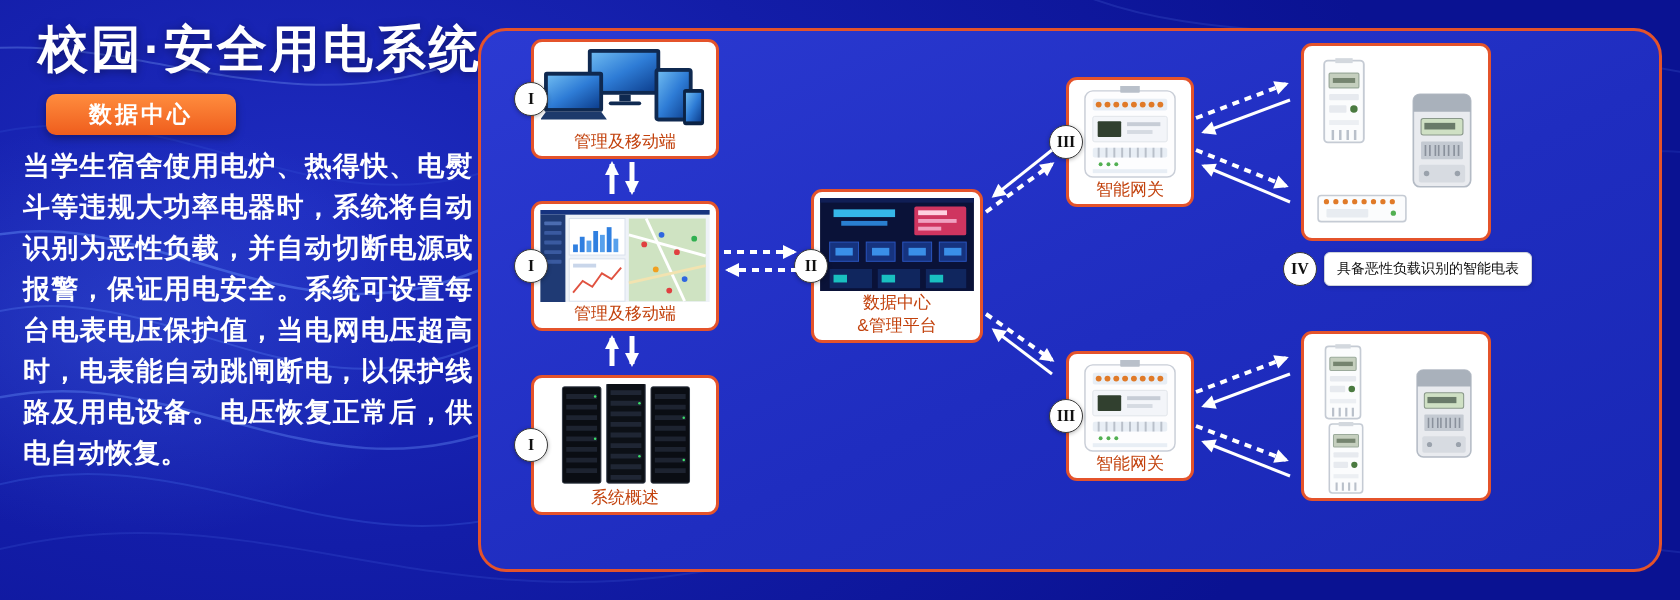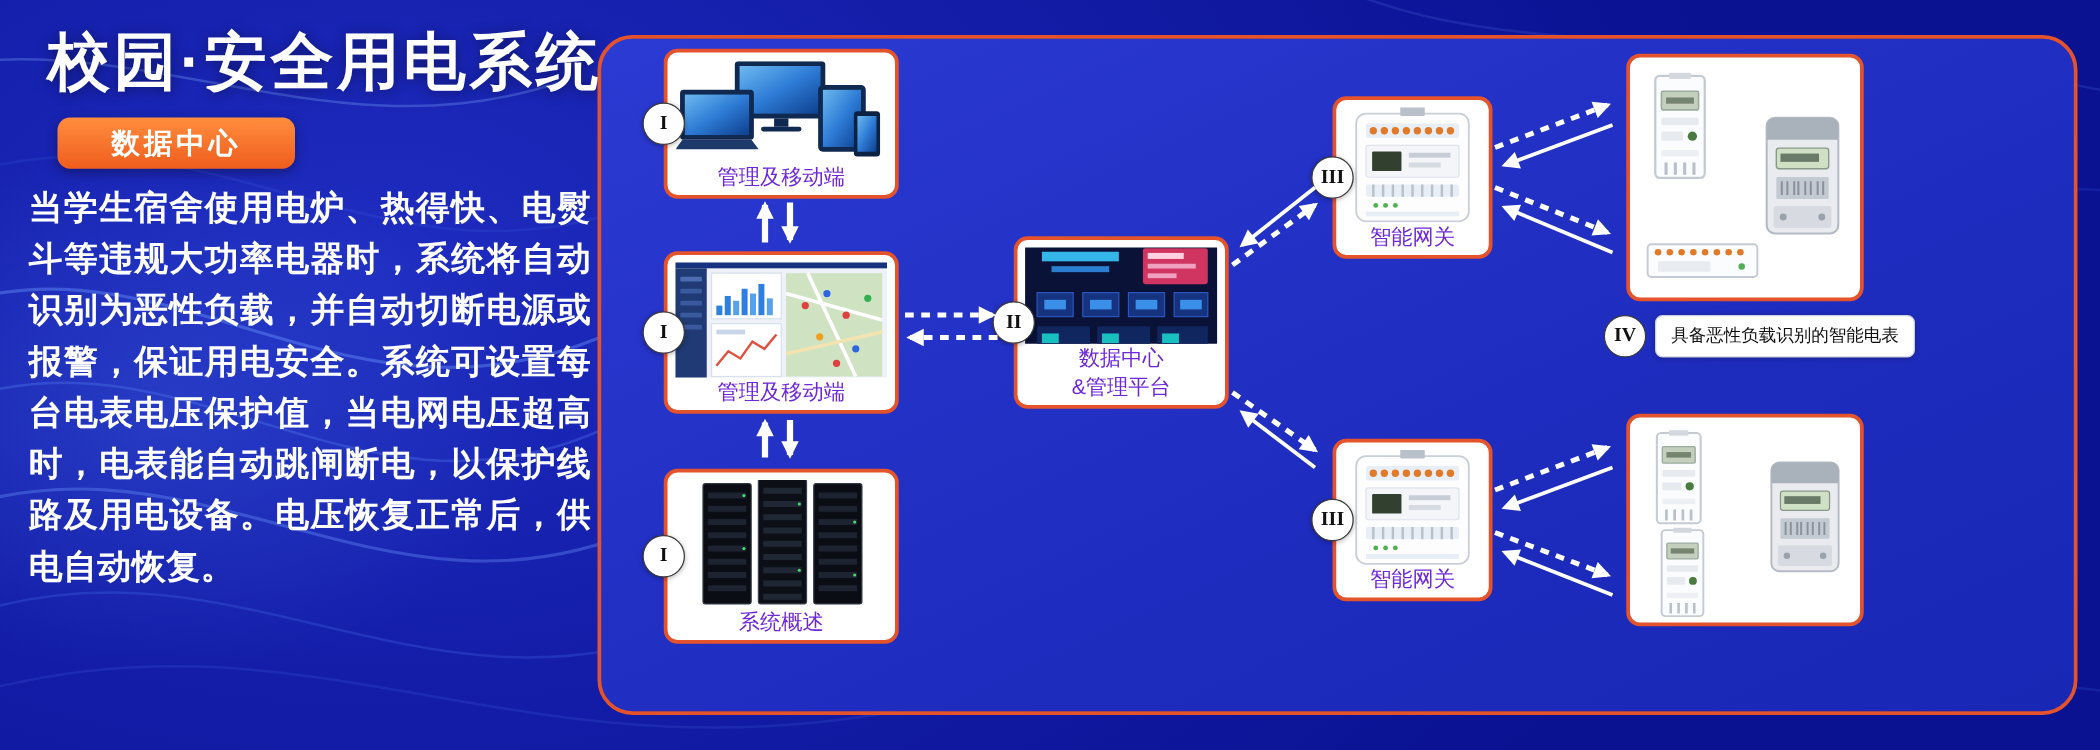--- a/index.html
+++ b/index.html
@@ -21,25 +21,25 @@
   .desc{position:absolute;left:23px;top:146px;width:450px;font-size:27px;line-height:1.52;
     color:#fff;font-weight:600;text-align:justify;letter-spacing:.5px}
 
   
   .panel{position:absolute;left:478px;top:28px;width:1184px;height:544px;border:3px solid #e4532b;
     border-radius:28px;background:linear-gradient(155deg,#2b3ad2 0%,#1f2dc0 55%,#1827b4 100%)}
 
   .card{position:absolute;background:#fff;border:3px solid #e4532b;border-radius:11px;
     display:flex;flex-direction:column;align-items:center;padding:6px 6px 3px}
   .card .art{flex:1;width:100%;display:flex;align-items:center;justify-content:center;overflow:hidden}
-  .card .cap{font-size:17px;color:#6d28d9;text-align:center;line-height:1.18;font-weight:500;padding:2px 0 1px}
+  .card .cap{font-size:17px;color:#c2410c;text-align:center;line-height:1.18;font-weight:500;padding:2px 0 1px}
   .c-mgmt{left:50px;top:8px;width:188px;height:120px}
   .c-plat{left:50px;top:170px;width:188px;height:130px}
   .c-dc{left:50px;top:344px;width:188px;height:140px}
-  .c-iot{left:330px;top:158px;width:172px;height:138px}
+  .c-iot{left:330px;top:158px;width:172px;height:154px}
   .c-gw1{left:585px;top:46px;width:128px;height:130px}
   .c-gw2{left:585px;top:320px;width:128px;height:130px}
   .c-mt1{left:820px;top:12px;width:190px;height:198px;display:block}
   .c-mt2{left:820px;top:300px;width:190px;height:170px;display:block}
   .mt-item{position:absolute}
 
   .numeral{position:absolute;left:-20px;top:50%;transform:translateY(-50%);width:34px;height:34px;
     border-radius:50%;background:#fff;border:1.5px solid #3a3a3a;display:flex;align-items:center;
     justify-content:center;font-size:16px;color:#111;font-family:"Liberation Serif","DejaVu Serif",serif;
     font-weight:600;box-shadow:0 1px 4px rgba(0,0,0,.3)}

